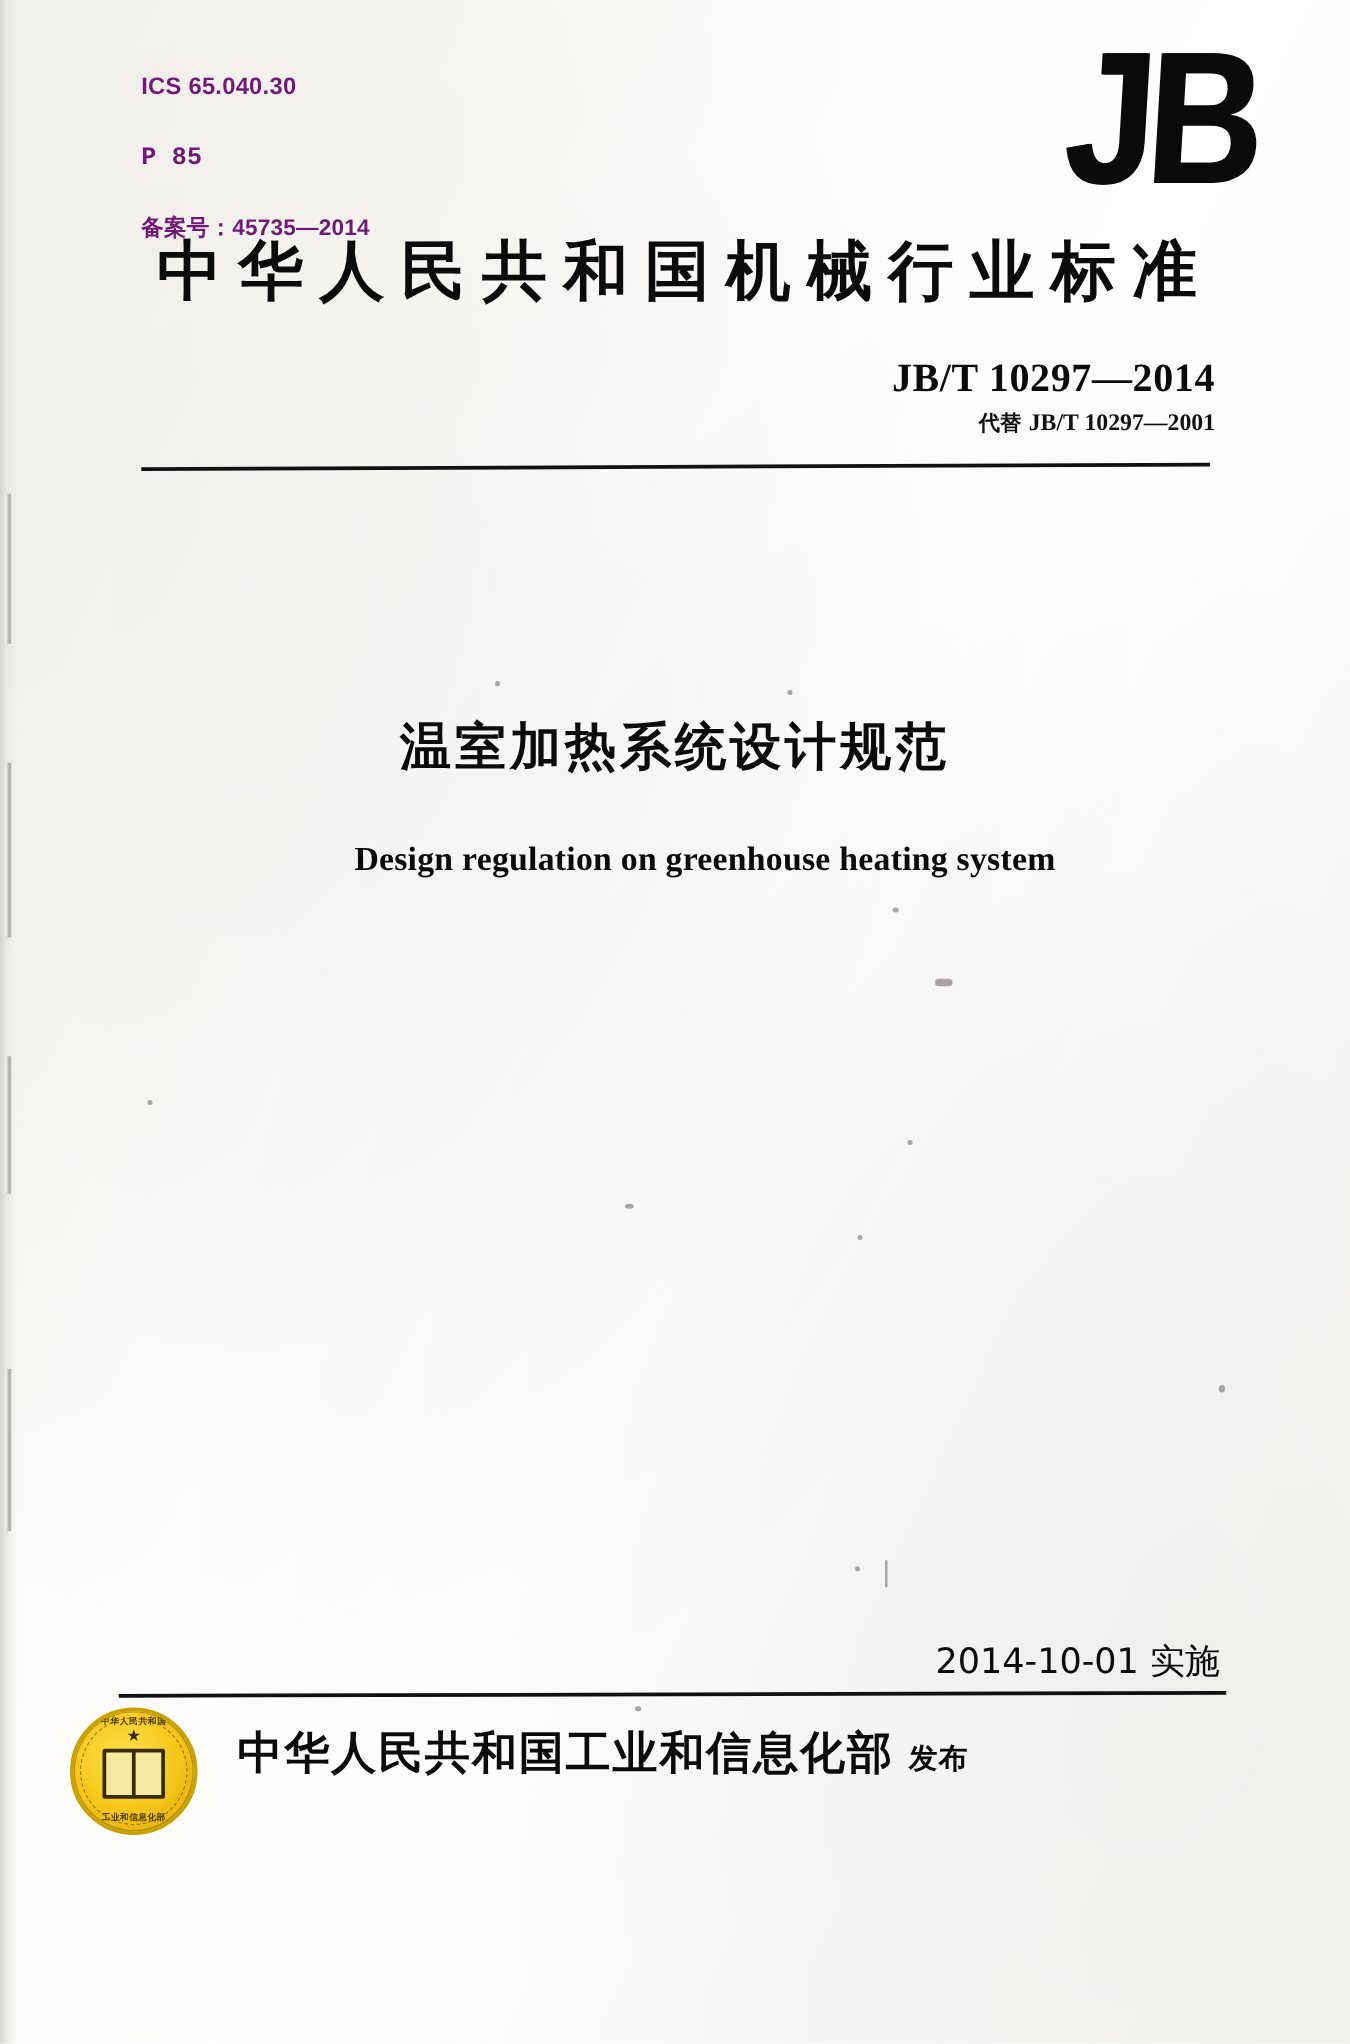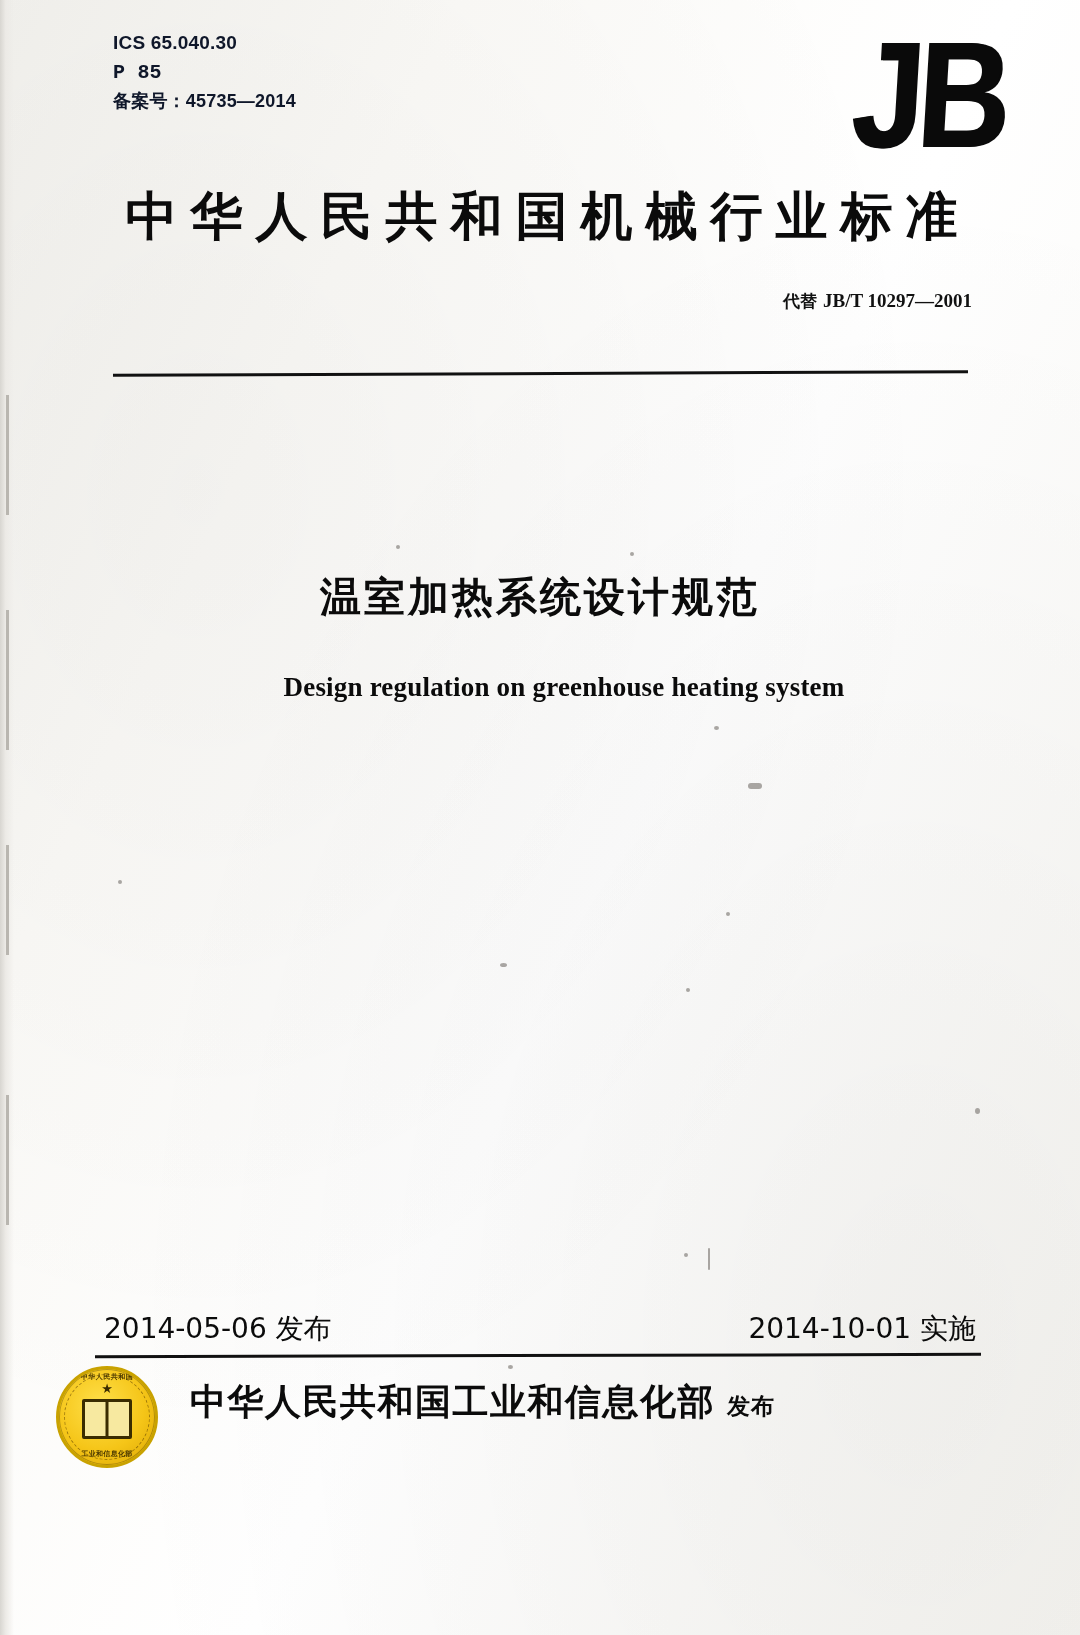--- a/index.html
+++ b/index.html
@@ -62,22 +62,23 @@
     position: absolute;
     left: 113px;
     top: 28px;
     line-height: 1.55;
   }
   .meta-line {
     font-family: "Liberation Sans", sans-serif;
     font-size: 19px;
     font-weight: 700;
     letter-spacing: 0.2px;
-    color: #0f172a;
-    white-space: nowrap;
+    color: #701a75;
+    white-space: nowrap;
+    margin-top: 27px;
   }
   .meta-line.m2 { font-family: Liberation Mono, monospace; font-size: 20px; }
   .meta-line.m3 { font-size: 18px; }
 
   
   .jb-logo {
     position: absolute;
     right: 72px;
     top: 34px;
     font-family: "Liberation Sans", sans-serif;
@@ -325,31 +326,31 @@
     <div class="meta-line m1">ICS 65.040.30</div>
     <div class="meta-line m2">P 85</div>
     <div class="meta-line m3">备案号：45735—2014</div>
   </div>
 
   <div class="jb-logo">JB</div>
 
   <div class="cn-title">中华人民共和国机械行业标准</div>
 
   <div class="std-block">
+    <div class="std-no">JB/T 10297—2014</div>
     <div class="std-replace">
       <span class="rep-label">代替</span><span class="rep-val">JB/T 10297—2001</span>
     </div>
   </div>
 
   <div class="rule-top"></div>
 
   <div class="doc-title">温室加热系统设计规范</div>
   <div class="doc-title-en">Design regulation on greenhouse heating system</div>
 
-  <div class="date-publish">2014-05-06 发布</div>
   <div class="date-implement">2014-10-01 实施</div>
 
   <div class="rule-bottom"></div>
 
   <div class="emblem">
     <div class="ring-text"></div>
     <div class="top-label">中华人民共和国</div>
     <div class="star">★</div>
     <div class="book"></div>
     <div class="arc-label">工业和信息化部</div>

